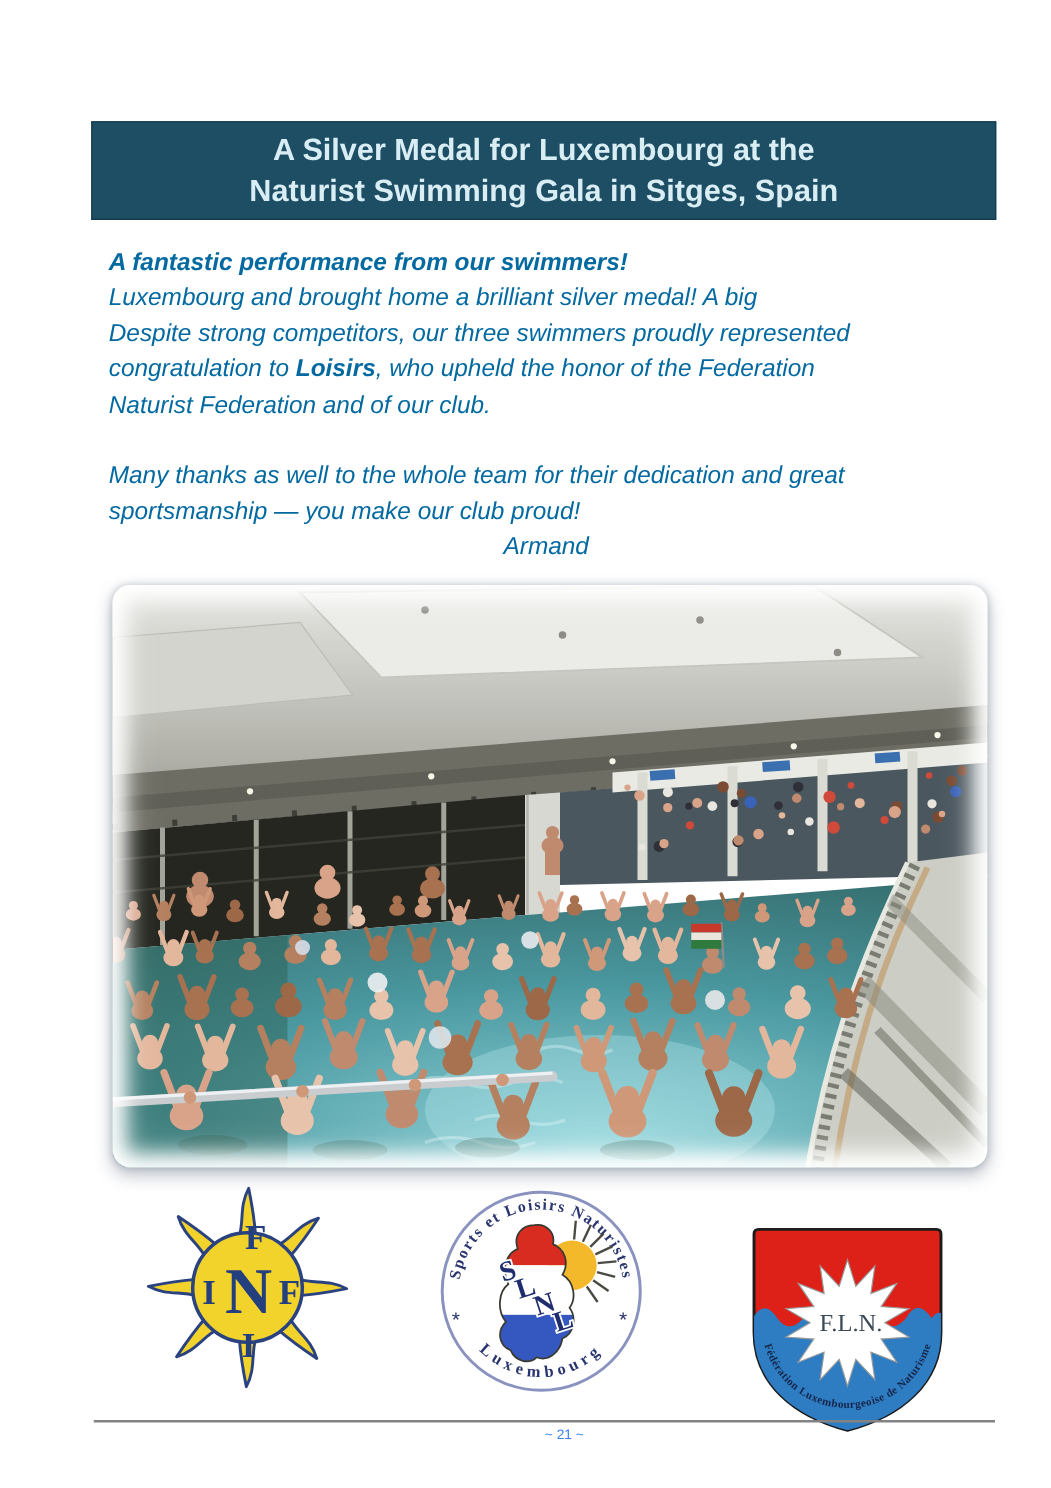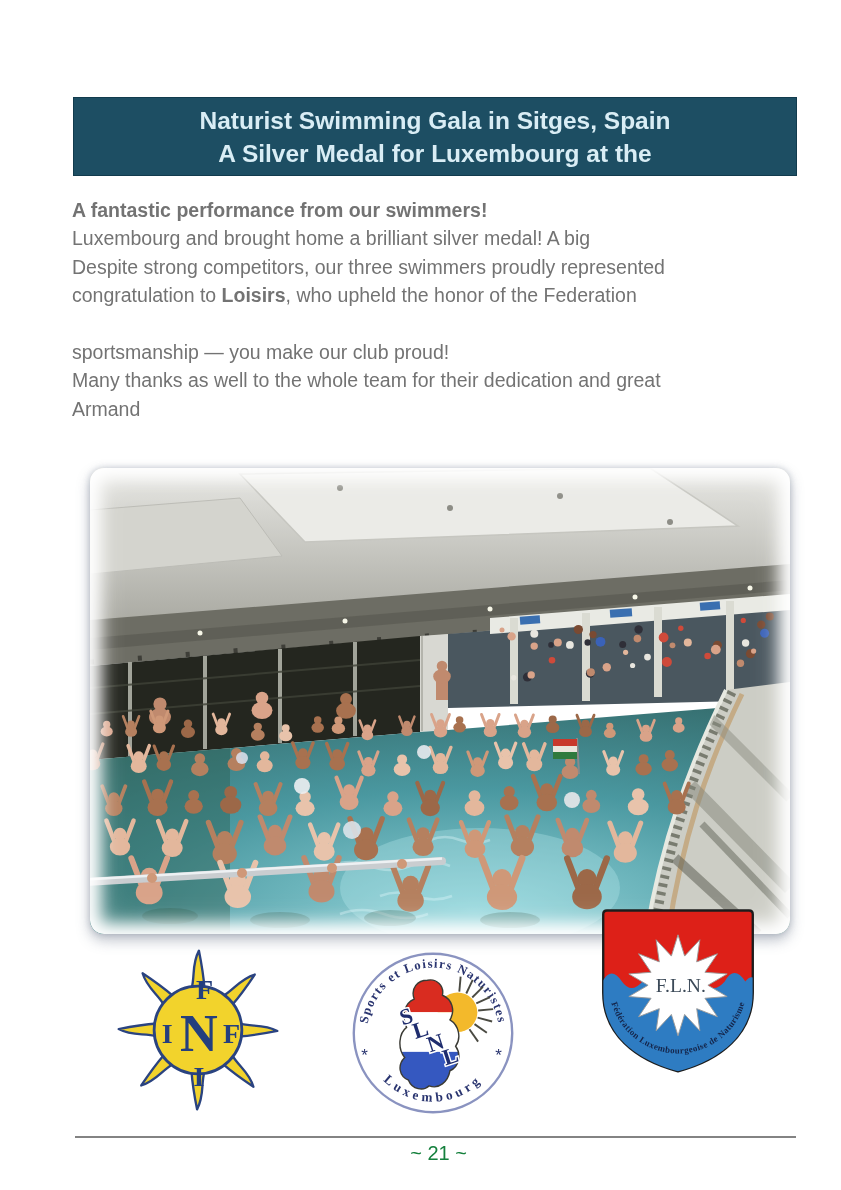--- a/index.html
+++ b/index.html
@@ -3,61 +3,62 @@
 <meta charset="utf-8">
 <style>
   html,body{margin:0;padding:0;background:#ffffff;}
   body{width:841px;height:1190px;position:relative;font-family:"Liberation Sans",sans-serif;}
   .page{position:absolute;inset:0;background:#ffffff;overflow:hidden;}
 
   .banner{position:absolute;left:73px;top:97px;width:724px;height:79px;box-sizing:border-box;
     background:#1d4e63;border:1px solid #123b4d;text-align:center;color:#d9edf5;
     font-weight:bold;font-size:24.5px;line-height:33px;padding-top:6px;}
 
-  .article{position:absolute;left:72px;top:196px;width:700px;font-size:19.5px;
-    line-height:28.4px;color:#737373;}
+  .article{position:absolute;left:87px;top:196px;width:700px;font-size:19.5px;
+    line-height:28.4px;color:#0369a1;font-style:italic;}
   .line{white-space:nowrap;}
   .bold{font-weight:bold;}
   .blank{height:28.4px;}
-  .sig{text-align:left;white-space:nowrap;}
+  .sig{text-align:center;white-space:nowrap;}
 
   .photo{position:absolute;left:90px;top:468px;width:700px;height:466px;border-radius:14px;
     overflow:hidden;box-shadow:0 6px 14px rgba(105,115,135,.45),0 0 6px rgba(130,140,155,.4);}
   .photo::after{content:"";position:absolute;inset:0;border-radius:14px;pointer-events:none;
     box-shadow:inset 0 0 16px 10px #ffffff, inset 0 0 34px 4px rgba(255,255,255,.55);}
   .photo svg{display:block;width:100%;height:100%;}
 
   .logo{position:absolute;}
   .logo svg{display:block;width:100%;height:100%;}
   #logo-inf{left:112px;top:946px;width:172px;height:168px;}
   #logo-slnl{left:346px;top:950px;width:174px;height:166px;}
-  #logo-fln{left:592px;top:903px;width:172px;height:172px;}
+  #logo-fln{left:592px;top:976px;width:172px;height:172px;}
 
   .footer-line{position:absolute;left:75px;top:1136px;width:721px;height:2px;background:#838383;}
-  .page-number{position:absolute;left:78px;top:1142px;width:721px;text-align:center;
-    font-size:20px;color:#15803d;}
+  .page-number{position:absolute;left:91px;top:1142px;width:721px;text-align:center;
+    font-size:11px;color:#3b82f6;}
 </style>
 </head>
 <body>
 
 <div class="page">
 
   <div class="banner">
+    <div>A Silver Medal for Luxembourg at the</div>
     <div>Naturist Swimming Gala in Sitges, Spain</div>
-    <div>A Silver Medal for Luxembourg at the</div>
   </div>
 
   <div class="article">
     <div class="line bold">A fantastic performance from our swimmers!</div>
     <div class="line">Luxembourg and brought home a brilliant silver medal! A big</div>
     <div class="line">Despite strong competitors, our three swimmers proudly represented</div>
     <div class="line"><span>congratulation to </span><span class="bold">Loisirs</span><span>, who upheld the honor of the Federation</span></div>
+    <div class="line">Naturist Federation and of our club.</div>
     <div class="blank"></div>
+    <div class="line">Many thanks as well to the whole team for their dedication and great</div>
     <div class="line">sportsmanship — you make our club proud!</div>
-    <div class="line">Many thanks as well to the whole team for their dedication and great</div>
     <div class="sig">Armand</div>
   </div>
 
   <div class="photo">
     <svg id="pool-scene" viewBox="0 0 700 466" preserveAspectRatio="none">
       <defs>
         <linearGradient id="ceilG" x1="0" y1="0" x2="0" y2="1">
           <stop offset="0" stop-color="#e6e6e2"></stop>
             <stop offset="1" stop-color="#a2a29a"></stop>
         </linearGradient>

